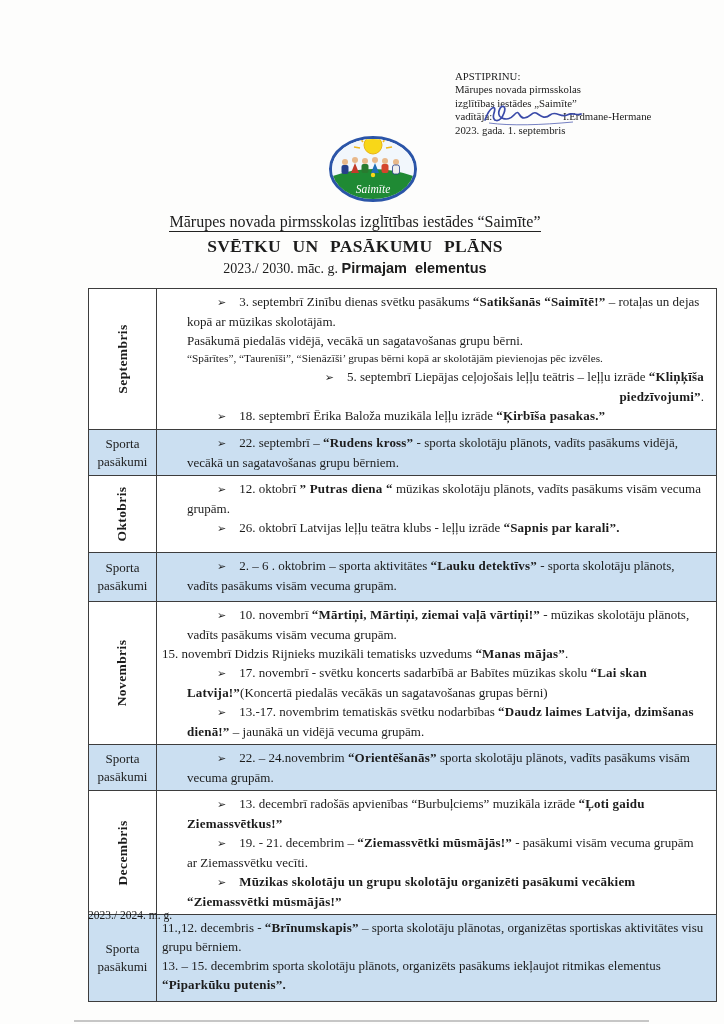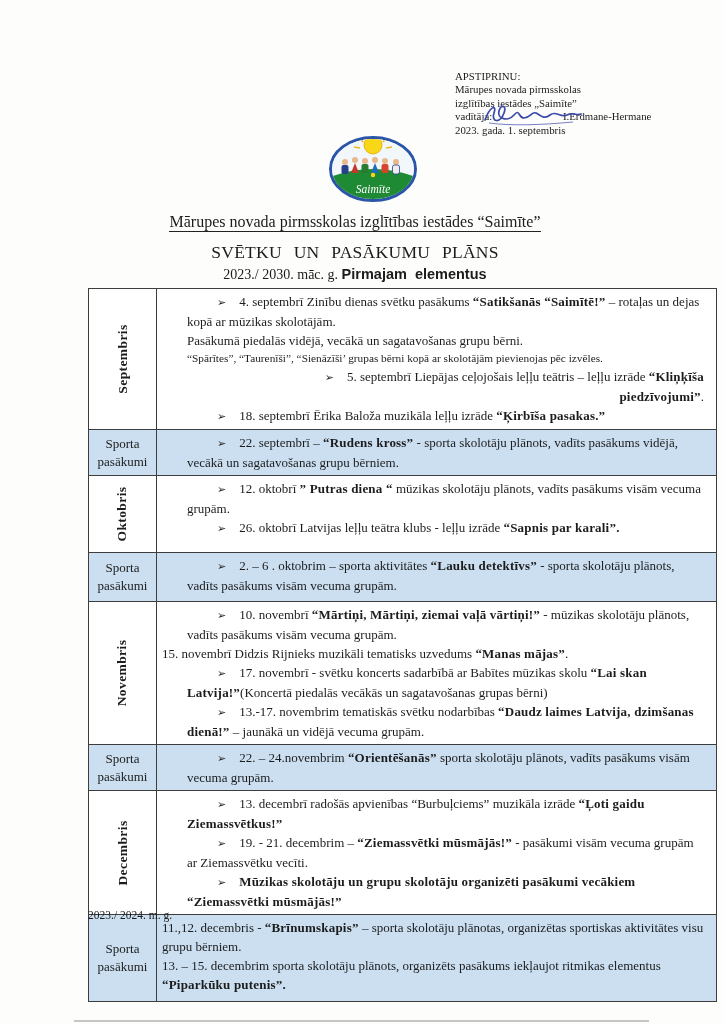--- a/index.html
+++ b/index.html
@@ -11,21 +11,21 @@
   
   .approval{position:absolute;left:455px;top:70px;font-size:10.8px;line-height:13.4px;width:240px;}
   .approval .sig-line{position:relative;}
   .sig-svg{position:absolute;left:26px;top:-9px;pointer-events:none;}
   
   .logo{position:absolute;left:328px;top:135px;}
   
   .heading{position:absolute;left:4px;top:213px;width:702px;text-align:center;}
   .h1{font-size:16px;}
   .h1 span{border-bottom:1.4px solid #222;padding-bottom:1px;}
-  .h2{font-size:17.5px;font-weight:normal;word-spacing:7px;letter-spacing:.3px;margin-top:11px;}
+  .h2{font-size:17.5px;font-weight:bold;word-spacing:7px;letter-spacing:.3px;margin-top:5px;}
   .h3{font-size:14px;margin-top:3px;}
   .h3 b{font-family:"Liberation Sans",sans-serif;font-size:14.5px;word-spacing:4px;}
   
   .etable{position:absolute;left:88px;top:288px;width:627px;border:1px solid #3d3d3d;background:#fff;}
   .trow{display:flex;box-sizing:border-box;}
   .trow + .trow{border-top:1px solid #3d3d3d;}
   .trow.sport{background:#cbdff1;}
   .r1{min-height:111px}.r2{min-height:41px}.r3{min-height:77px}.r4{min-height:49px}
   .r5{min-height:130px}.r6{min-height:46px}.r7{min-height:117px}.r8{min-height:87px}
   .label-cell{width:68px;flex:0 0 68px;border-right:1px solid #3d3d3d;display:flex;
@@ -119,21 +119,21 @@
     <span>2023./ 2030. māc. g. </span><b>Pirmajam  elementus</b>
   </div>
 </div>
 
 <div class="etable">
     <div class="trow month r1">
       <div class="label-cell">
         <span>Septembris</span>
       </div>
       <div class="content-cell">
-        <div class="item bullet"><span class="arrow">➢</span><span>4. septembrī  Zinību dienas svētku pasākums </span><b>“Satikšanās “Saimītē!”</b><span> – rotaļas un dejas kopā ar mūzikas skolotājām.</span></div>
+        <div class="item bullet"><span class="arrow">➢</span><span>3. septembrī  Zinību dienas svētku pasākums </span><b>“Satikšanās “Saimītē!”</b><span> – rotaļas un dejas kopā ar mūzikas skolotājām.</span></div>
         <div class="item plain"><span>Pasākumā piedalās vidējā, vecākā un sagatavošanas grupu bērni.</span></div>
         <div class="item small"><span>“Spārītes”, “Taurenīši”, “Sienāzīši’ grupas bērni kopā ar skolotājām pievienojas pēc izvēles.</span></div>
         <div class="item bullet2"><span class="arrow">➢</span><span>5. septembrī Liepājas ceļojošais leļļu teātris – leļļu izrāde </span><b>“Kliņķīša piedzīvojumi”</b><span>.</span></div>
         <div class="item bullet"><span class="arrow">➢</span><span>18. septembrī Ērika Baloža muzikāla leļļu izrāde  </span><b>“Ķirbīša pasakas.”</b></div>
       </div>
     </div>
     <div class="trow sport r2">
       <div class="label-cell">
         <span>Sporta pasākumi</span>
       </div>

